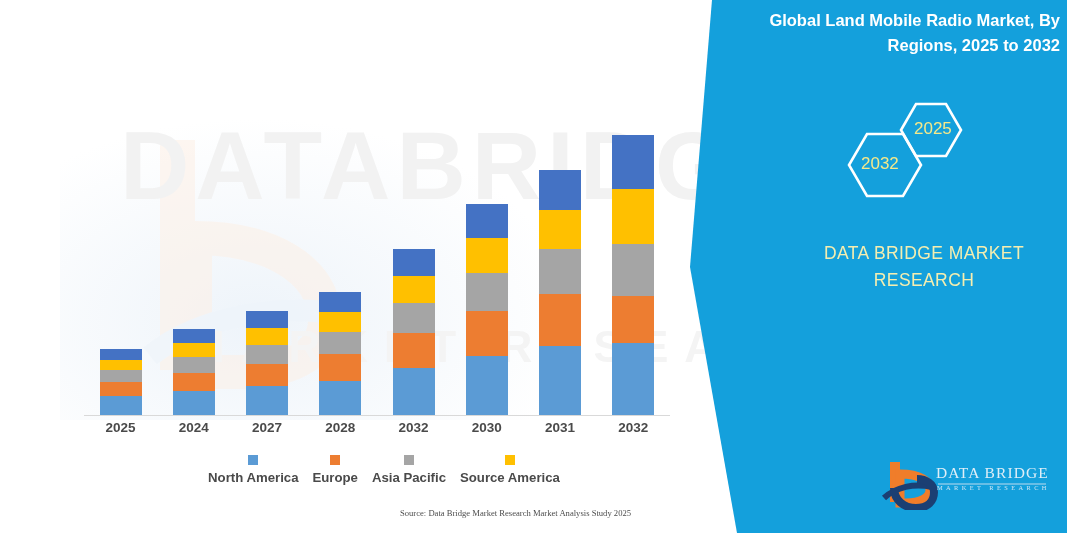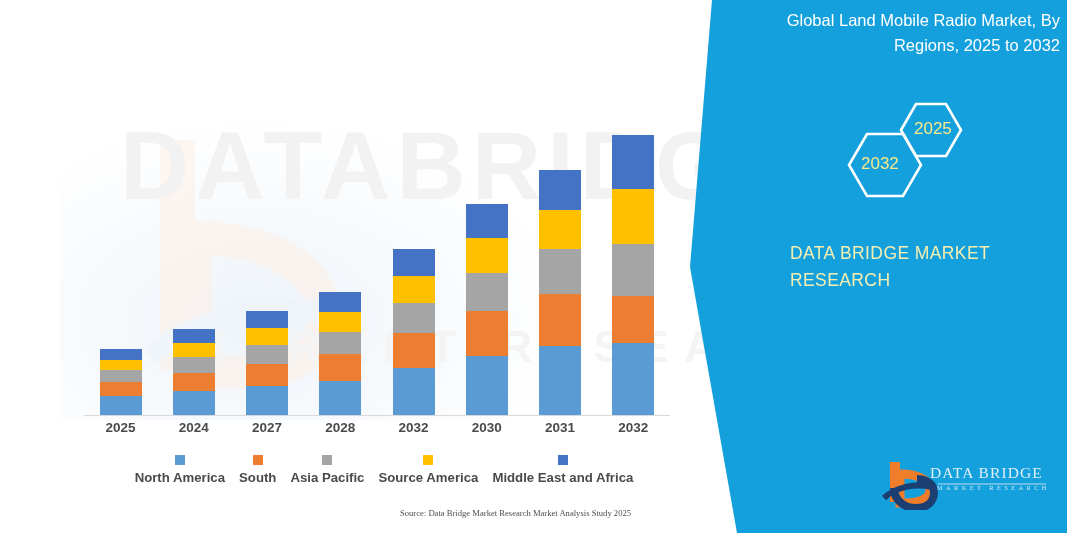--- a/index.html
+++ b/index.html
@@ -55,33 +55,33 @@
   .lg-label{font-size:13.2px;font-weight:700;color:#4a4a4a;white-space:nowrap;}
 
   .footer{position:absolute;left:0;top:508px;width:700px;height:20px;}
   .ftr-left{position:absolute;left:70px;top:0;font-size:8.6px;color:#4d4d4d;font-family:"Liberation Serif", serif;white-space:nowrap;}
   .ftr-right{position:absolute;left:400px;top:0;font-size:8.6px;color:#4d4d4d;font-family:"Liberation Serif", serif;white-space:nowrap;text-align:center;}
 
   
   .blue-panel{position:absolute;left:0;top:0;width:1067px;height:533px;pointer-events:none;}
   .panel-title{
     position:absolute;left:742px;top:8px;width:318px;text-align:right;
-    font-size:16.5px;line-height:1.5;color:#ffffff;font-weight:400;
+    font-size:16.5px;line-height:1.5;color:#ffffff;font-weight:700;
   }
   .hexwrap{position:absolute;left:820px;top:92px;width:240px;height:125px;}
   .hex-label{
     position:absolute;color:#f5e98a;font-size:17px;font-weight:400;
   }
   .brand{
-    position:absolute;left:790px;top:240px;width:268px;text-align:left;
+    position:absolute;left:790px;top:240px;width:268px;text-align:center;
     color:#f5eeb0;font-size:17.5px;letter-spacing:.4px;line-height:1.55;font-weight:400;
   }
   .logo{position:absolute;left:876px;top:458px;width:180px;height:52px;}
   .logo-txt1{
-    position:absolute;left:54px;top:6px;font-size:15.5px;letter-spacing:1.1px;
+    position:absolute;left:60px;top:6px;font-size:15.5px;letter-spacing:1.1px;
     color:#dfeef7;font-family:"Liberation Serif", serif;font-weight:400;
   }
   .logo-txt2{
     position:absolute;left:61px;top:26px;font-size:6.4px;letter-spacing:3.4px;
     color:#cfe6f4;font-family:"Liberation Serif", serif;
   }
 </style>
 </head>
 <body>
 
@@ -188,33 +188,29 @@
       <div class="xlabel">2032</div>
     </div>
 
   <div class="legend" id="legend">
       <div class="lg-item">
         <span class="lg-swatch" style="background: rgb(91, 155, 213);"></span>
         <span class="lg-label">North America</span>
       </div>
       <div class="lg-item">
         <span class="lg-swatch" style="background: rgb(237, 125, 49);"></span>
-        <span class="lg-label">South</span>
+        <span class="lg-label">Europe</span>
       </div>
       <div class="lg-item">
         <span class="lg-swatch" style="background: rgb(165, 165, 165);"></span>
         <span class="lg-label">Asia Pacific</span>
       </div>
       <div class="lg-item">
         <span class="lg-swatch" style="background: rgb(255, 192, 0);"></span>
         <span class="lg-label">Source America</span>
-      </div>
-      <div class="lg-item">
-        <span class="lg-swatch" style="background: rgb(68, 114, 196);"></span>
-        <span class="lg-label">Middle East and Africa</span>
       </div>
     </div>
 
   <div class="footer">
     <div class="ftr-right">Source: Data Bridge Market Research  Market Analysis Study 2025</div>
   </div>
 
   <svg class="blue-panel" viewBox="0 0 1067 533">
     <path d="M712 0 L1067 0 L1067 533 L737 533 L690 267 Z" fill="#14a0dc"></path>
   </svg>

